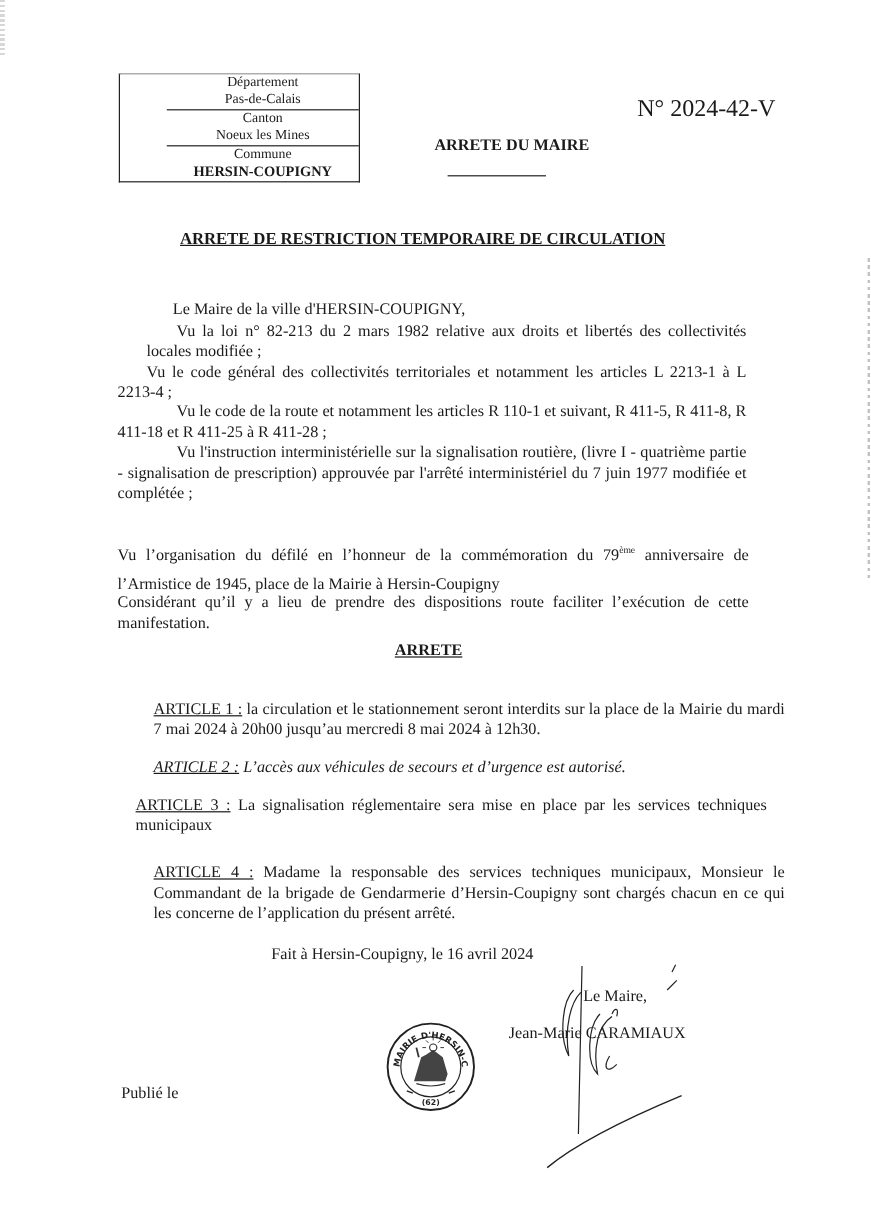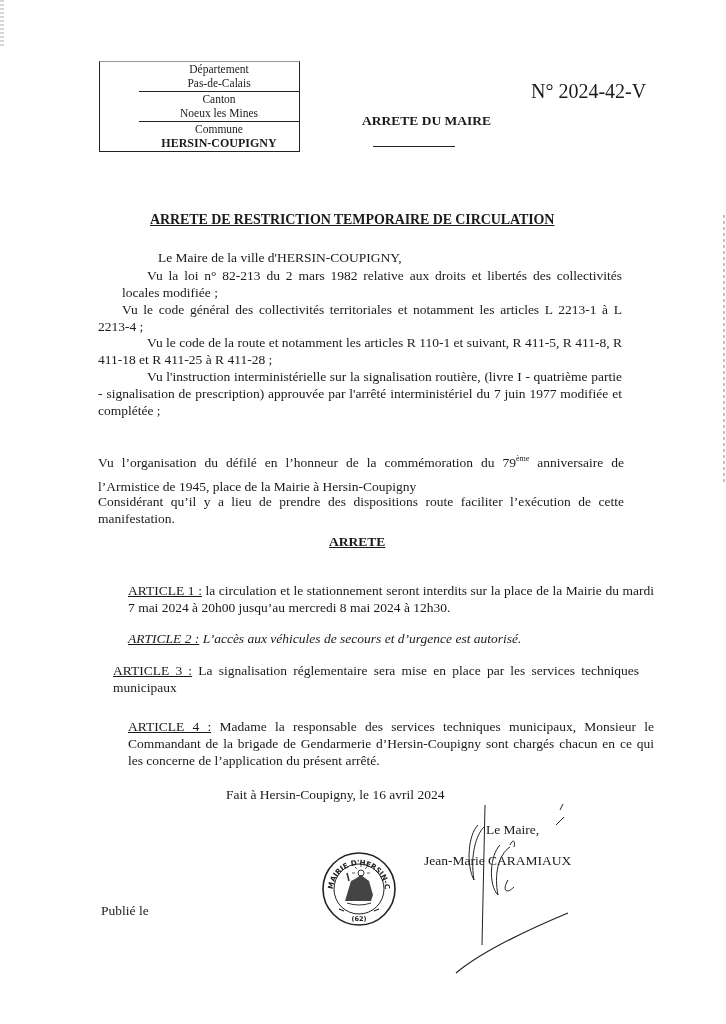--- a/index.html
+++ b/index.html
@@ -18,25 +18,25 @@
     
     .hdr-box { left: 99px; top: 61px; width: 160px; border: 1px solid #222; border-top: 1px solid #999; padding-left: 39px; }
     .hdr-cell { text-align: center; font-size: 11.5px; line-height: 13.5px; padding: 1px 0 1px; border-bottom: 1px solid #222; }
     .hdr-cell:last-child { border-bottom: none; }
     .hdr-cell .strong { font-weight: bold; font-size: 12px; }
 
     .ref-no { left: 531px; top: 80px; font-size: 20px; }
     .main-title { left: 330px; top: 113px; font-weight: bold; font-size: 13.5px; margin-left: 32px; }
     .title-rule { left: 373px; top: 146px; width: 82px; height: 0; border-top: 1px solid #222; }
 
-    .doc-heading { left: 150px; top: 212px; font-weight: bold; font-size: 14px; text-decoration: underline; letter-spacing: -0.1px; }
+    .doc-heading { left: 150px; top: 192px; font-weight: bold; font-size: 14px; text-decoration: underline; letter-spacing: -0.1px; }
 
     .para { left: 122px; width: 500px; font-size: 13.5px; line-height: 17px; text-align: justify; }
 
-    .l-maire { left: 158px; top: 250px; font-size: 13.5px; }
+    .l-maire { left: 144px; top: 250px; font-size: 13.5px; }
     .p-loi { top: 267px; }
     .p-cgct { top: 301px; }
     .p-route { top: 334px; }
     .p-instr { top: 368px; }
     .p-defile { top: 447px; line-height: 24px; }
     .p-consid { top: 493px; }
     .arrete-h { left: 329px; top: 534px; font-weight: bold; font-size: 13.5px; text-decoration: underline; }
 
     .art { left: 122px; width: 500px; font-size: 13.5px; line-height: 17px; text-align: justify; margin-left: 30px; }
     .art .lbl { text-decoration: underline; }

